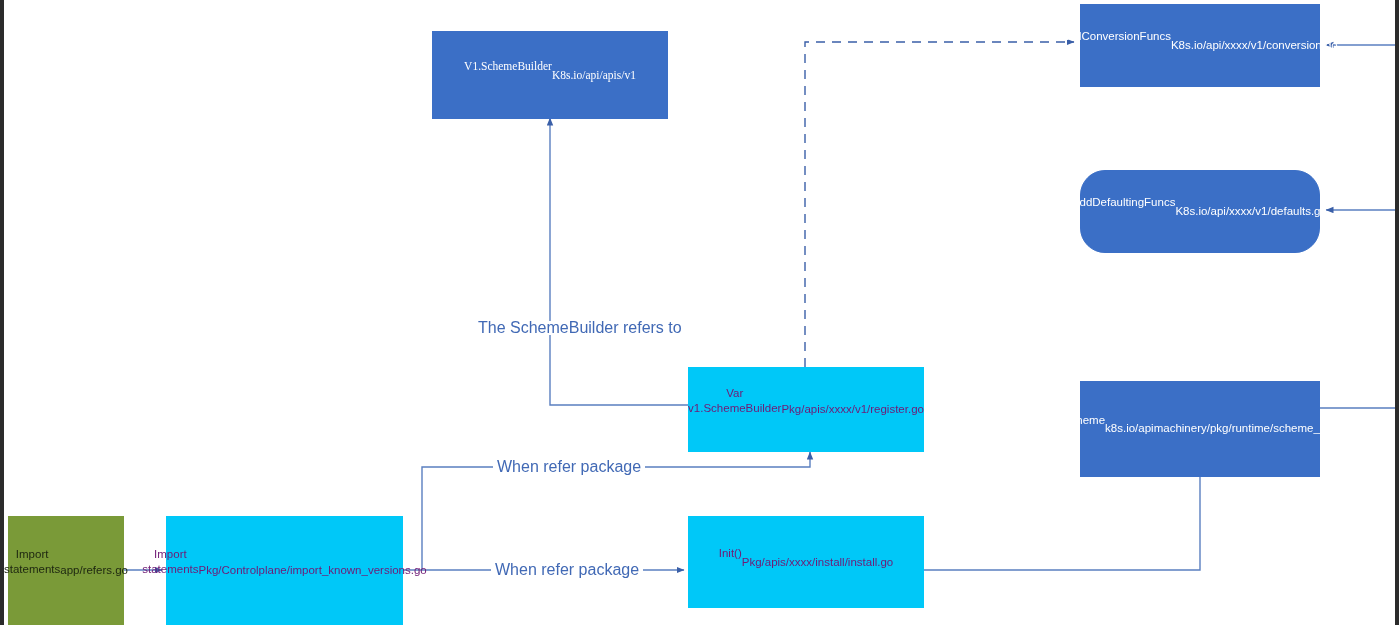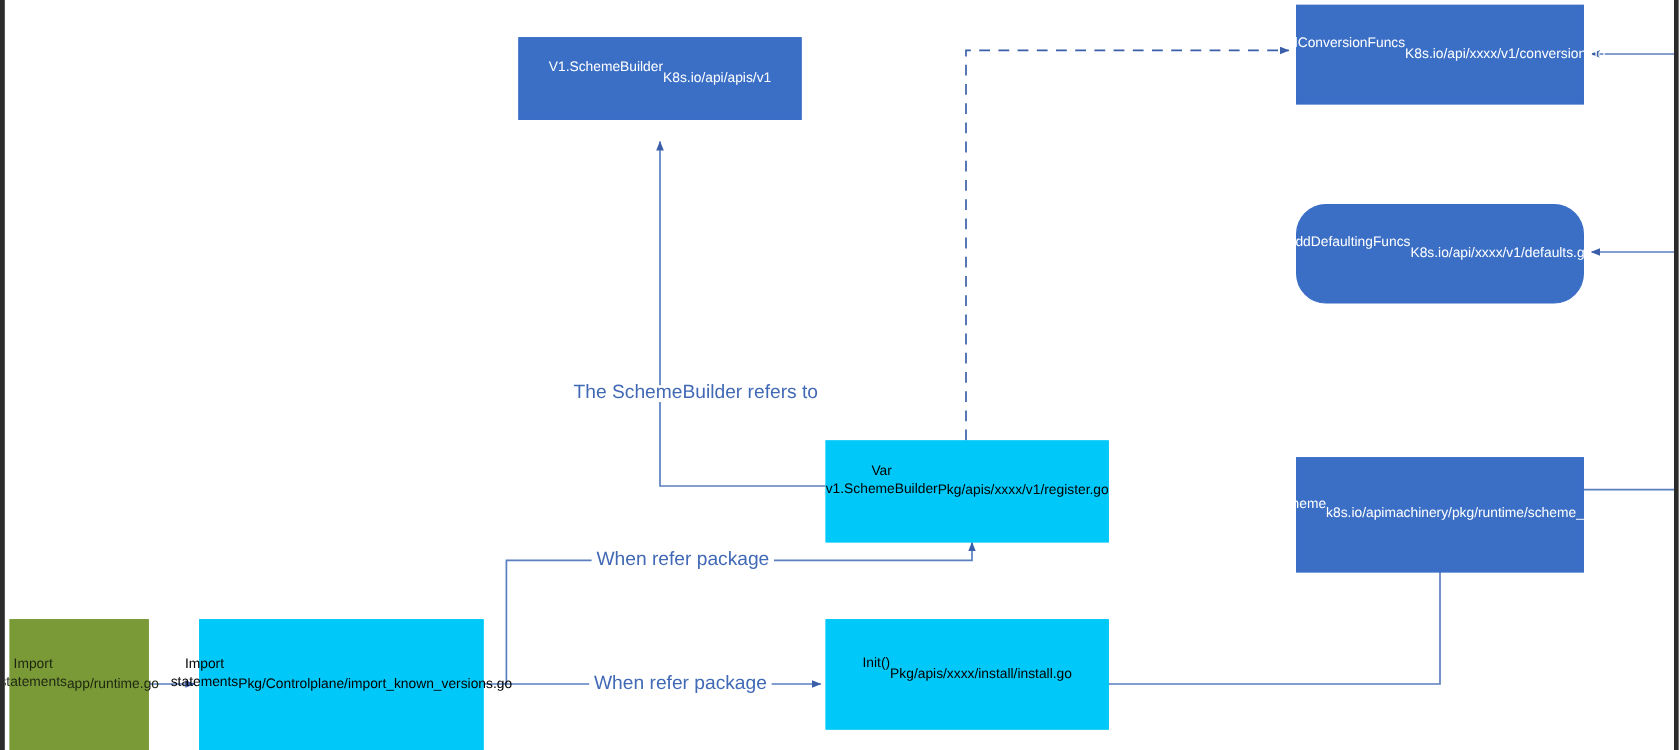--- a/index.html
+++ b/index.html
@@ -48,21 +48,21 @@
   .node.two-line .subtitle {
     line-height: 1.35;
   }
   .node-blue {
     background: #3b6fc6;
     color: #ffffff;
     border: 1px solid #3b6fc6;
   }
   .node-cyan {
     background: #00c8f8;
-    color: #000000;
+    color: #701a75;
     border: 1px solid #00c8f8;
   }
   .node-green {
     background: #7a9a38;
     color: #1d2610;
     border: 1px solid #7a9a38;
   }
   .edge-label {
     position: absolute;
     font-size: 16px;
@@ -101,21 +101,21 @@
       <path d="M919,570 L1196,570 L1196,452" marker-end="url(#arrow)"></path>
 
       <path d="M399,570 L680,570" marker-end="url(#arrow)"></path>
 
       <path d="M418,570 L418,467 L806,467 L806,452" marker-end="url(#arrow)"></path>
 
       <path d="M120,570 L158,570" marker-end="url(#arrow)"></path>
     </g>
   </svg>
 
-  <div class="node node-blue" style="left:428px; top:31px; width:236px; height:69px;">
+  <div class="node node-blue" style="left:428px; top:31px; width:236px; height:88px;font-family:Liberation Serif, serif;">
     <div class="title">V1.SchemeBuilder</div>
     <div class="subtitle">K8s.io/api/apis/v1</div>
   </div>
 
   <div class="node node-blue" style="left:1076px; top:4px; width:240px; height:83px;">
     <div class="title">addConversionFuncs</div>
     <div class="subtitle">K8s.io/api/xxxx/v1/conversion.go</div>
   </div>
 
   <div class="node node-blue" style="left:1076px; top:170px; width:240px; height:83px;border-radius:25px;">
@@ -139,21 +139,21 @@
     <div class="subtitle">Pkg/apis/xxxx/install/install.go</div>
   </div>
 
   <div class="node node-cyan" style="left:162px; top:516px; width:237px; height:109px;">
     <div class="title">Import statements</div>
     <div class="subtitle">Pkg/Controlplane/import_known_versions.go</div>
   </div>
 
   <div class="node node-green" style="left:4px; top:516px; width:116px; height:109px;">
     <div class="title">Import statements</div>
-    <div class="subtitle">app/runtime.go</div>
+    <div class="subtitle">app/refers.go</div>
   </div>
 
   <div class="edge-label" style="left:470px; top:321px;">The SchemeBuilder refers to</div>
 
   <div class="edge-label" style="left:489px; top:460px;">When refer package</div>
 
   <div class="edge-label" style="left:487px; top:563px;">When refer package</div>
 
 </div>
 

